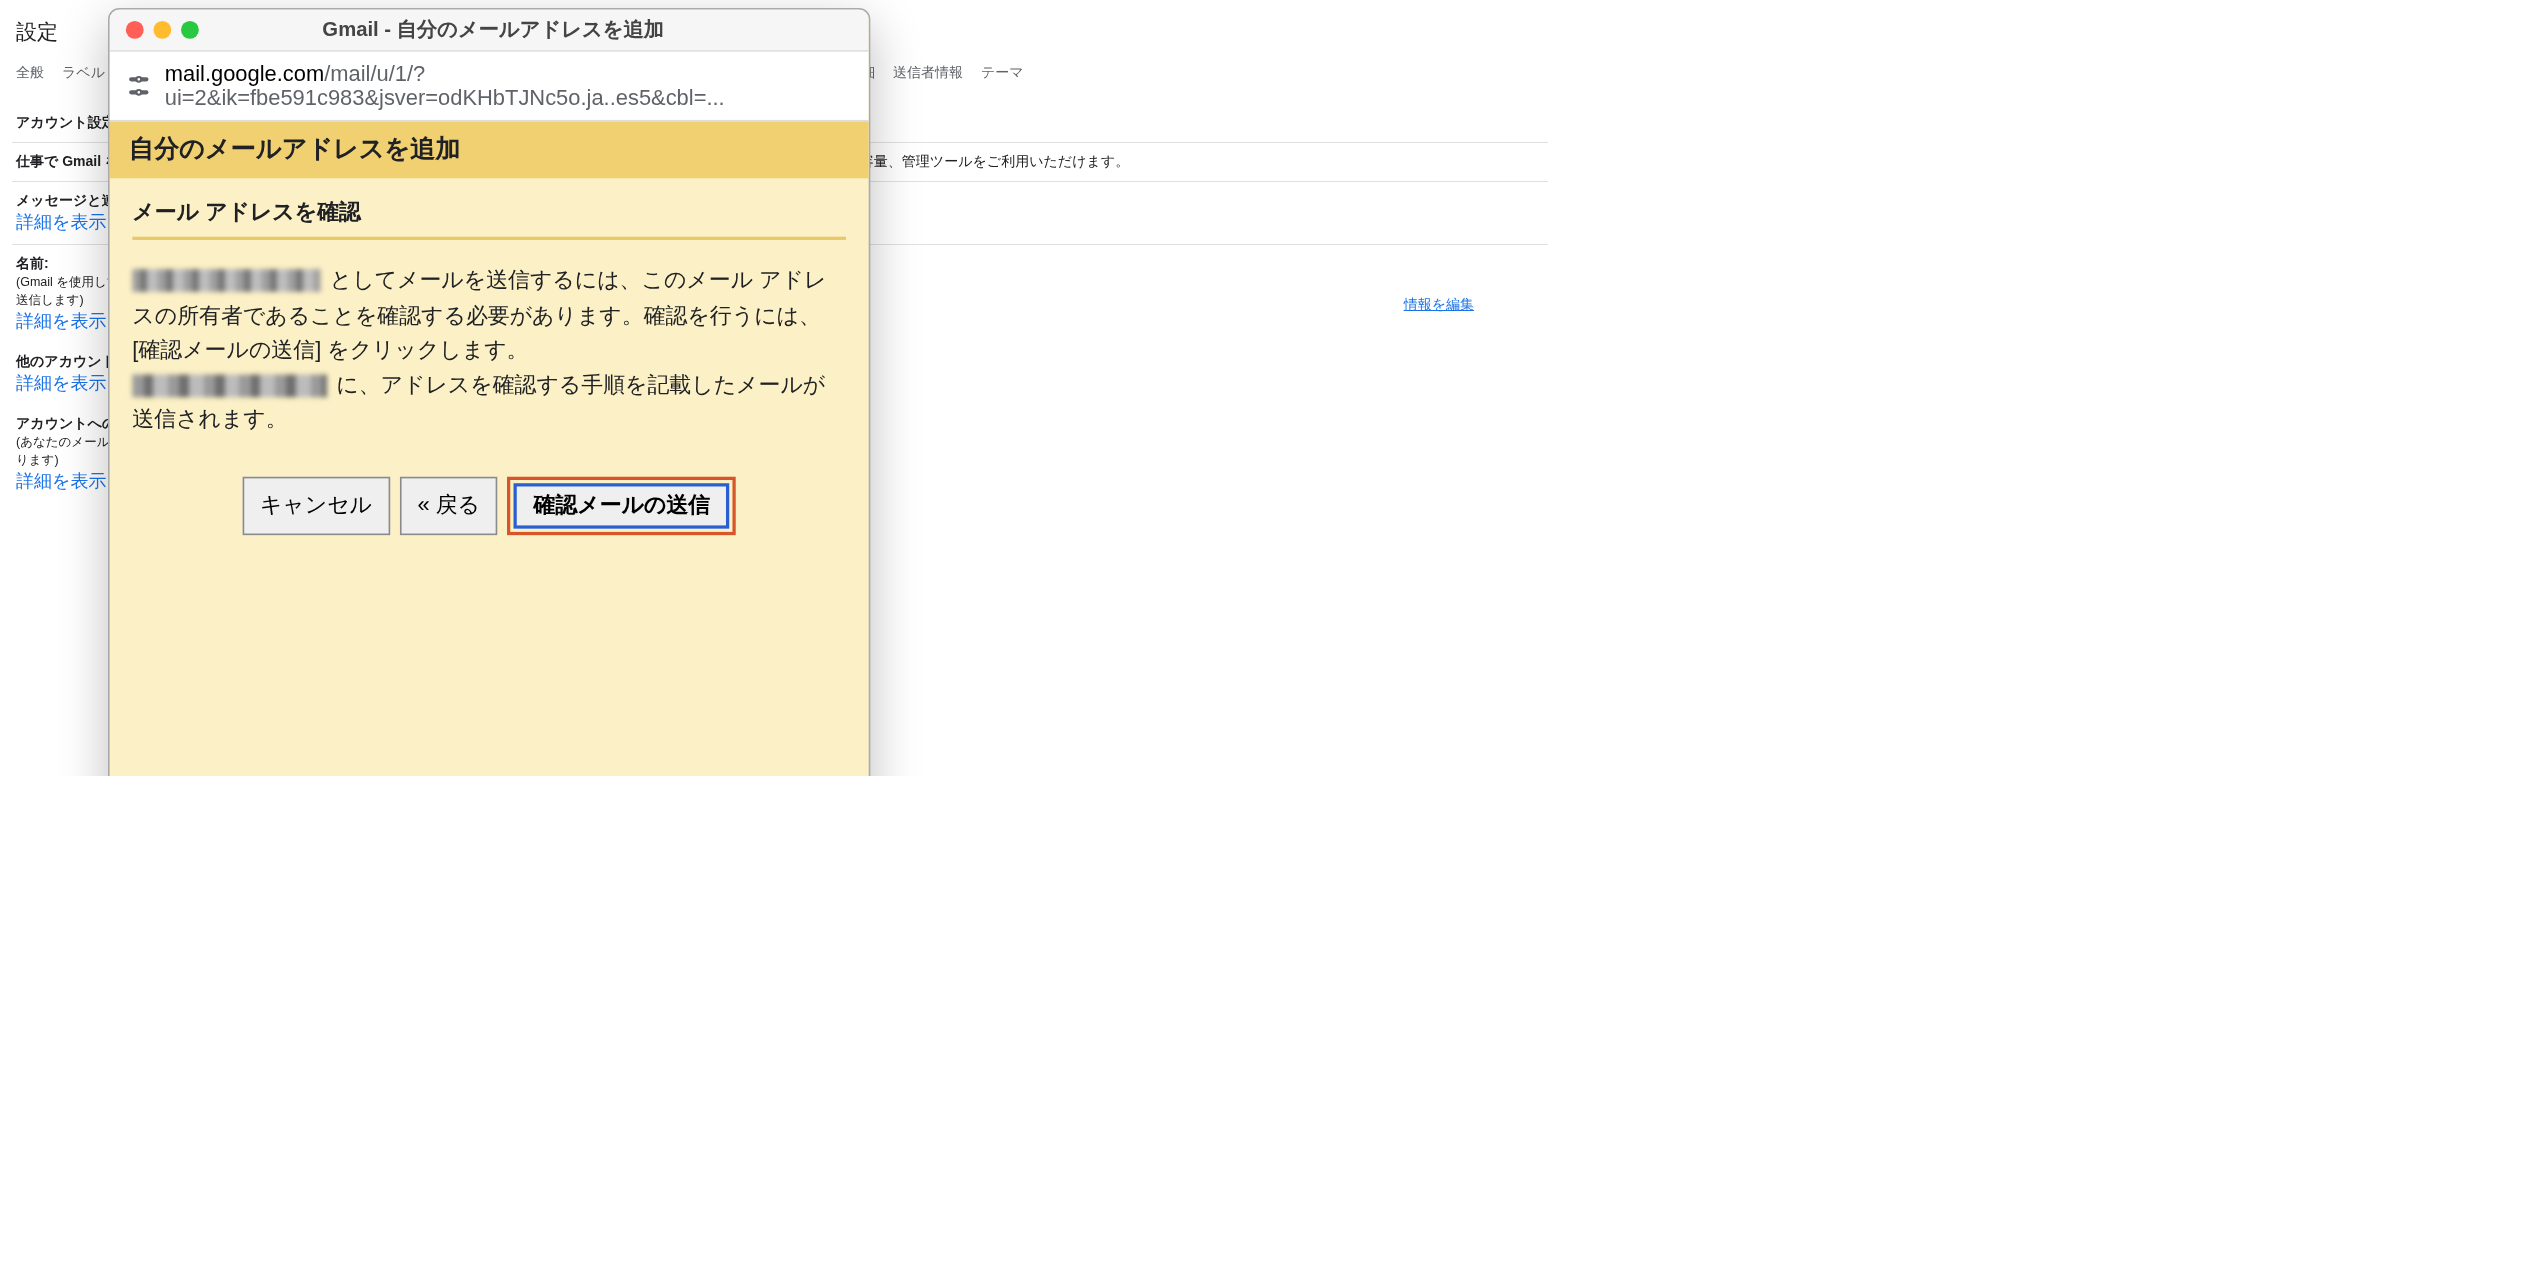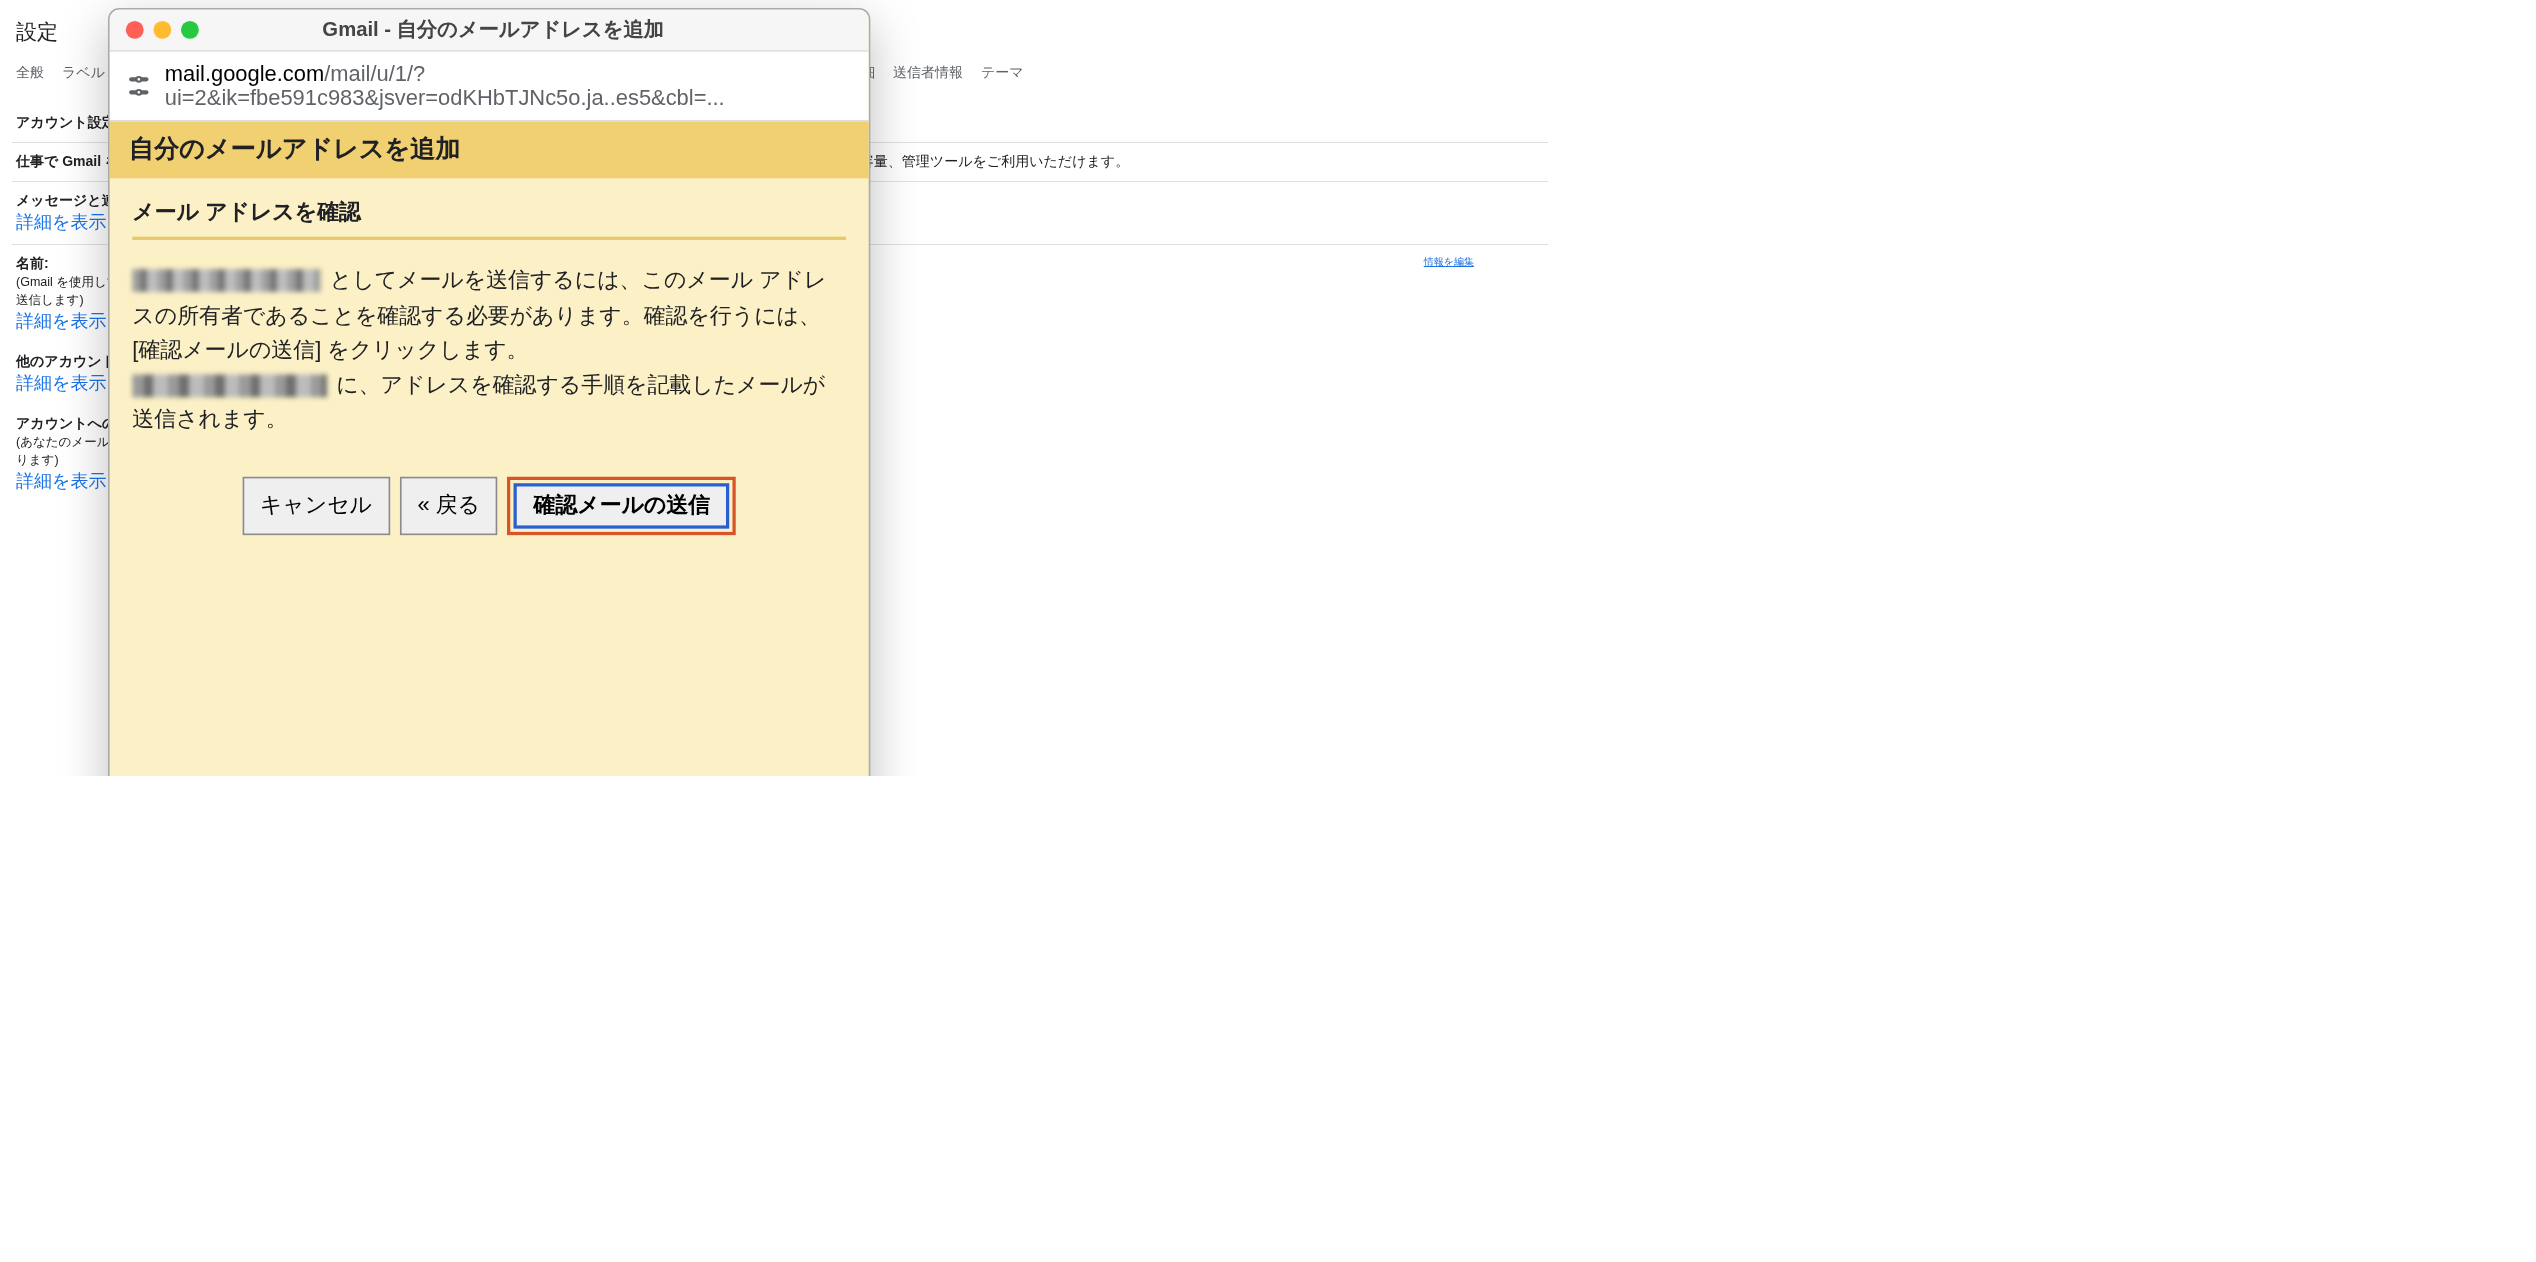--- a/index.html
+++ b/index.html
@@ -145,21 +145,21 @@
   font-weight:700;
   font-size:13.5px;
   font-family:inherit;
   cursor:pointer;
 }
 .dialog-body-fill{
   height:250px;
 }
 
 .dialog-window{ transform: scale(1.622); }
-.right-edit{ color:#1a73e8; font-size:10px; white-space:nowrap; }
+.right-edit{ color:#1a73e8; font-size:14px; white-space:nowrap;margin-top:41px; }
 .row.edit{ display:flex; justify-content:space-between; }
 </style>
 </head>
 <body>
 
 <div class="bg-page">
   <div class="page-title">設定</div>
 
   <div class="tabs">
     <span>全般</span>

